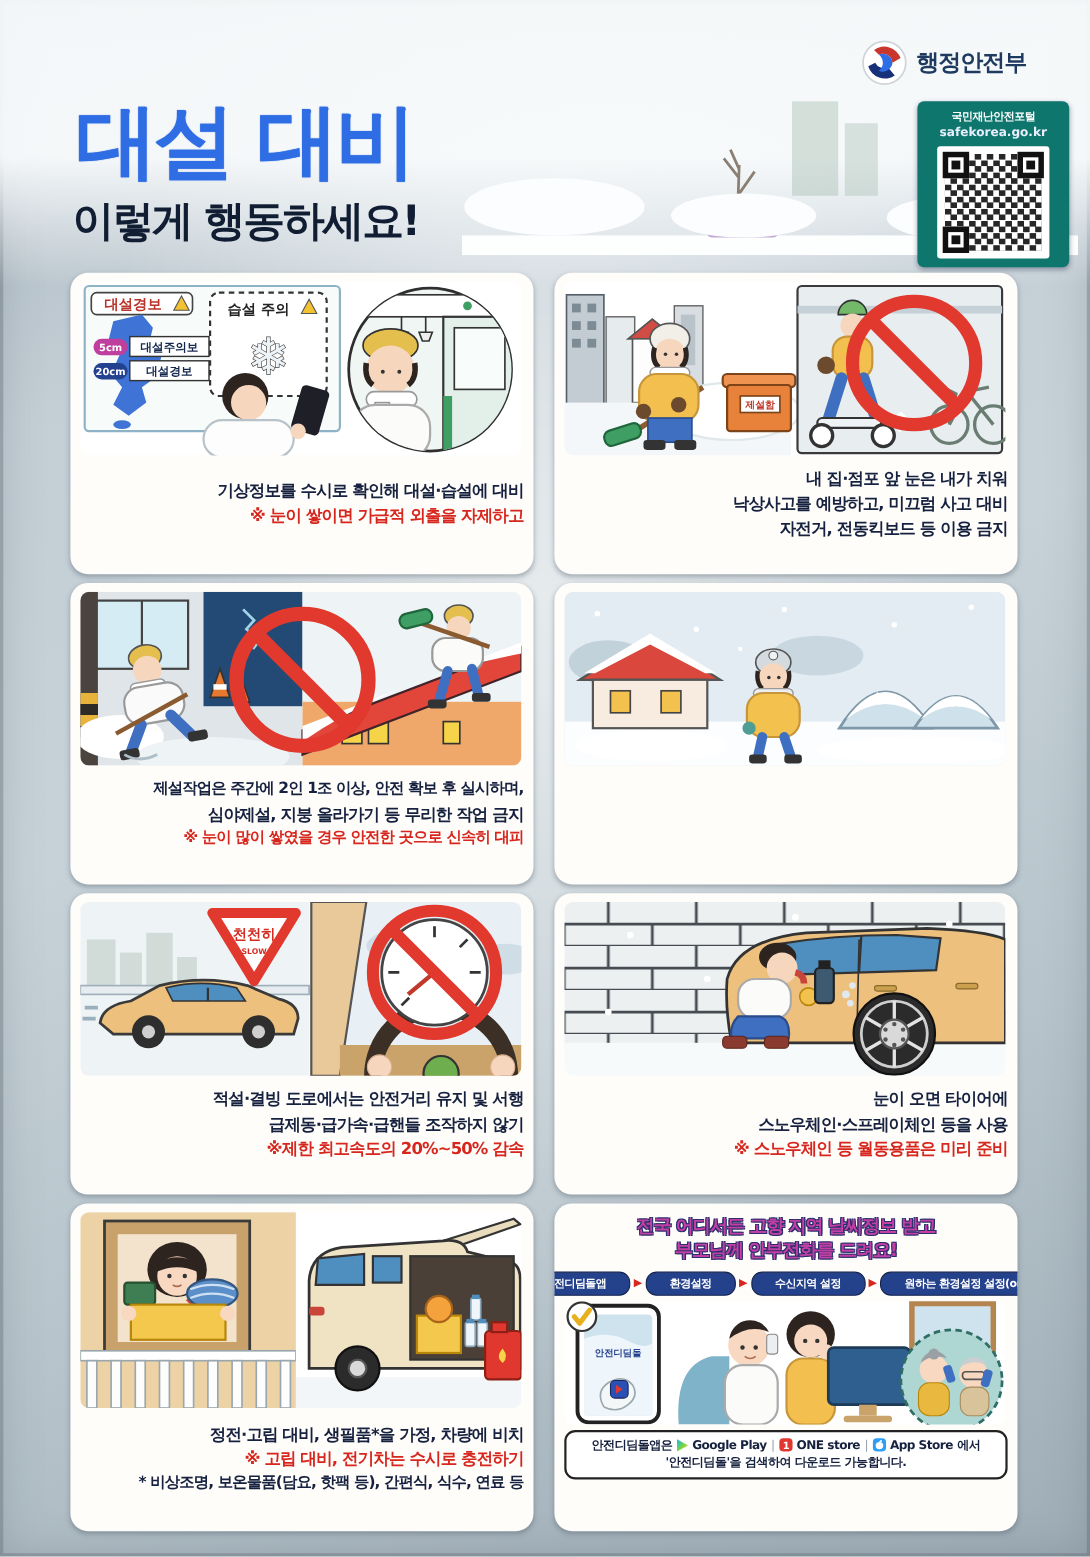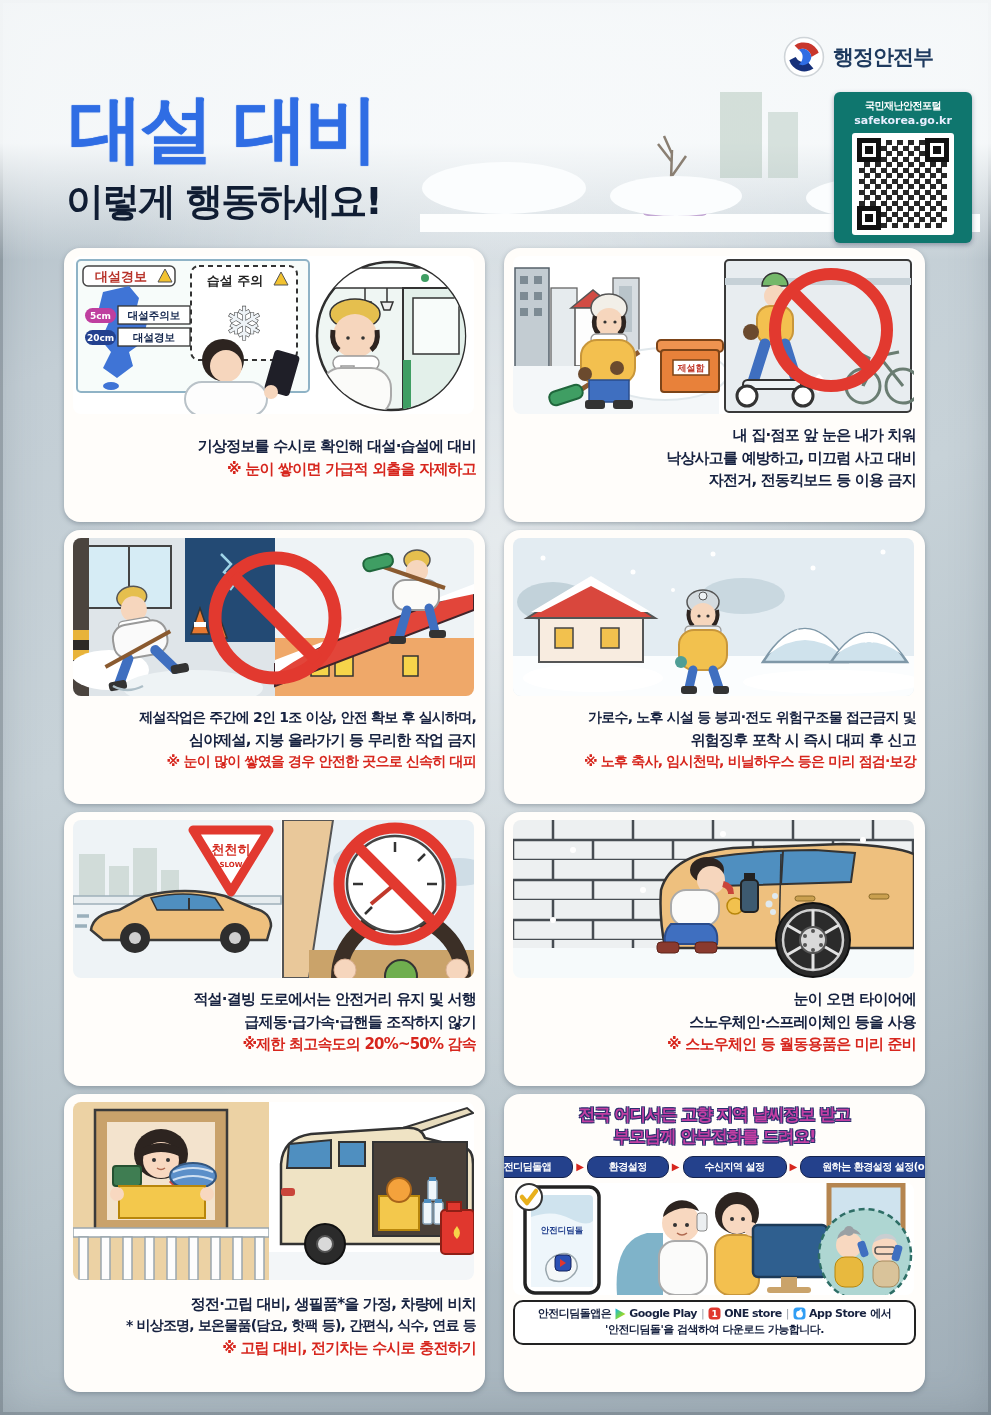--- a/index.html
+++ b/index.html
@@ -359,25 +359,20 @@
             <circle cx="195" cy="78" r="1.6" fill="#333"></circle>
           <rect x="172" y="88" width="36" height="9" rx="4.5" fill="#eceff1" stroke="#999" stroke-width="1.3"></rect>
           <rect x="166" y="92" width="48" height="40" rx="15" fill="#f2c14e" stroke="#c8963a" stroke-width="2"></rect>
           <circle cx="168" cy="124" r="6" fill="#4f9e96"></circle>
           <path d="M180 132 L176 150 M200 132 L206 150" stroke="#3f6fc0" stroke-width="9" stroke-linecap="round"></path>
           <rect x="168" y="148" width="16" height="8" rx="3" fill="#333"></rect>
             <rect x="200" y="148" width="16" height="8" rx="3" fill="#333"></rect>
         </g>
       </svg>
     </div>
-    <div class="caption">
-      <div class="cap sm">가로수, 노후 시설 등 붕괴·전도 위험구조물 접근금지 및</div>
-      <div class="cap">위험징후 포착 시 즉시 대피 후 신고</div>
-      <div class="cap red sm">※ 노후 축사, 임시천막, 비닐하우스 등은 미리 점검·보강</div>
-    </div>
   </div>
 
   <div class="panel">
     <div class="illu">
       <svg width="401" height="158" viewBox="0 0 401 158">
         <rect x="0" y="0" width="208" height="158" fill="#eef3f6"></rect>
         <g fill="#ccd9d4" opacity="0.85">
             <rect x="6" y="34" width="26" height="44"></rect>
             <rect x="36" y="46" width="20" height="32"></rect>
             <rect x="60" y="28" width="24" height="50"></rect>
@@ -565,22 +560,22 @@
             <path d="M384 124 q6 8 0 13 q-7 -5 0 -13" fill="#f6d44a"></path>
           </g>
           <circle cx="252" cy="142" r="20" fill="#2b2b2b" stroke="#111" stroke-width="2"></circle>
           <circle cx="252" cy="142" r="8" fill="#d9d9d9" stroke="#555" stroke-width="2"></circle>
           <rect x="208" y="86" width="14" height="8" rx="3" fill="#c9453a"></rect>
         </g>
       </svg>
     </div>
     <div class="caption">
       <div class="cap">정전·고립 대비, 생필품*을 가정, 차량에 비치</div>
+      <div class="cap red">※ 고립 대비, 전기차는 수시로 충전하기</div>
       <div class="cap sm">* 비상조명, 보온물품(담요, 핫팩 등), 간편식, 식수, 연료 등</div>
-      <div class="cap red">※ 고립 대비, 전기차는 수시로 충전하기</div>
     </div>
   </div>
 
   <div class="panel p8">
     <div class="p8-banner">전국 어디서든 고향 지역 날씨정보 받고</div>
     <div class="p8-banner">부모님께 안부전화를 드려요!</div>
     <div class="p8-steps">
       <span class="step">안전디딤돌앱</span>
       <span class="step-arrow">▶</span>
       <span class="step">환경설정</span>

